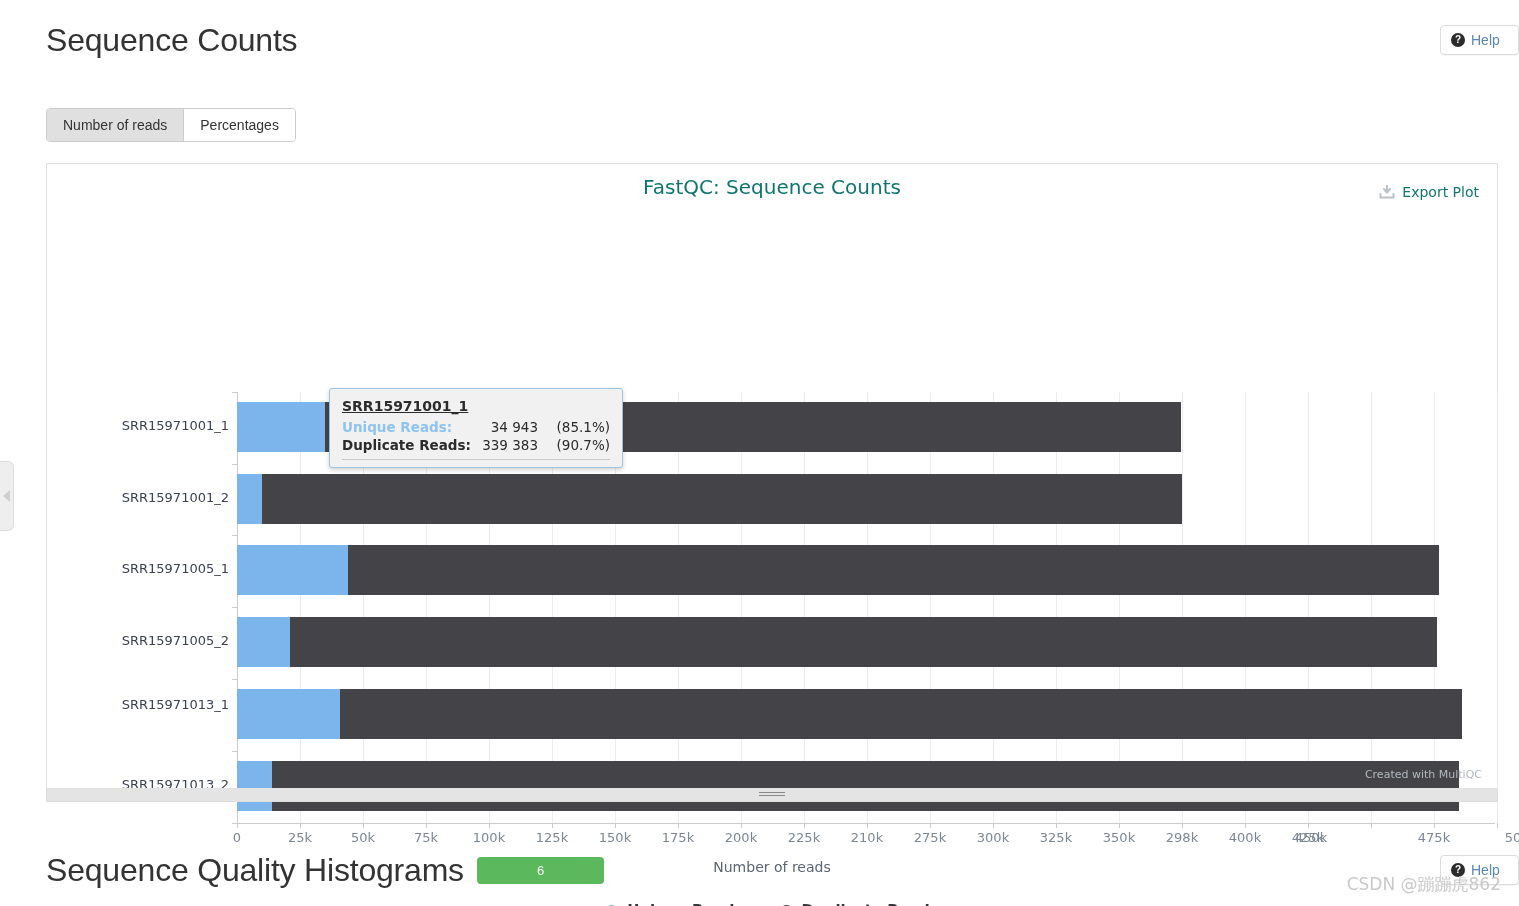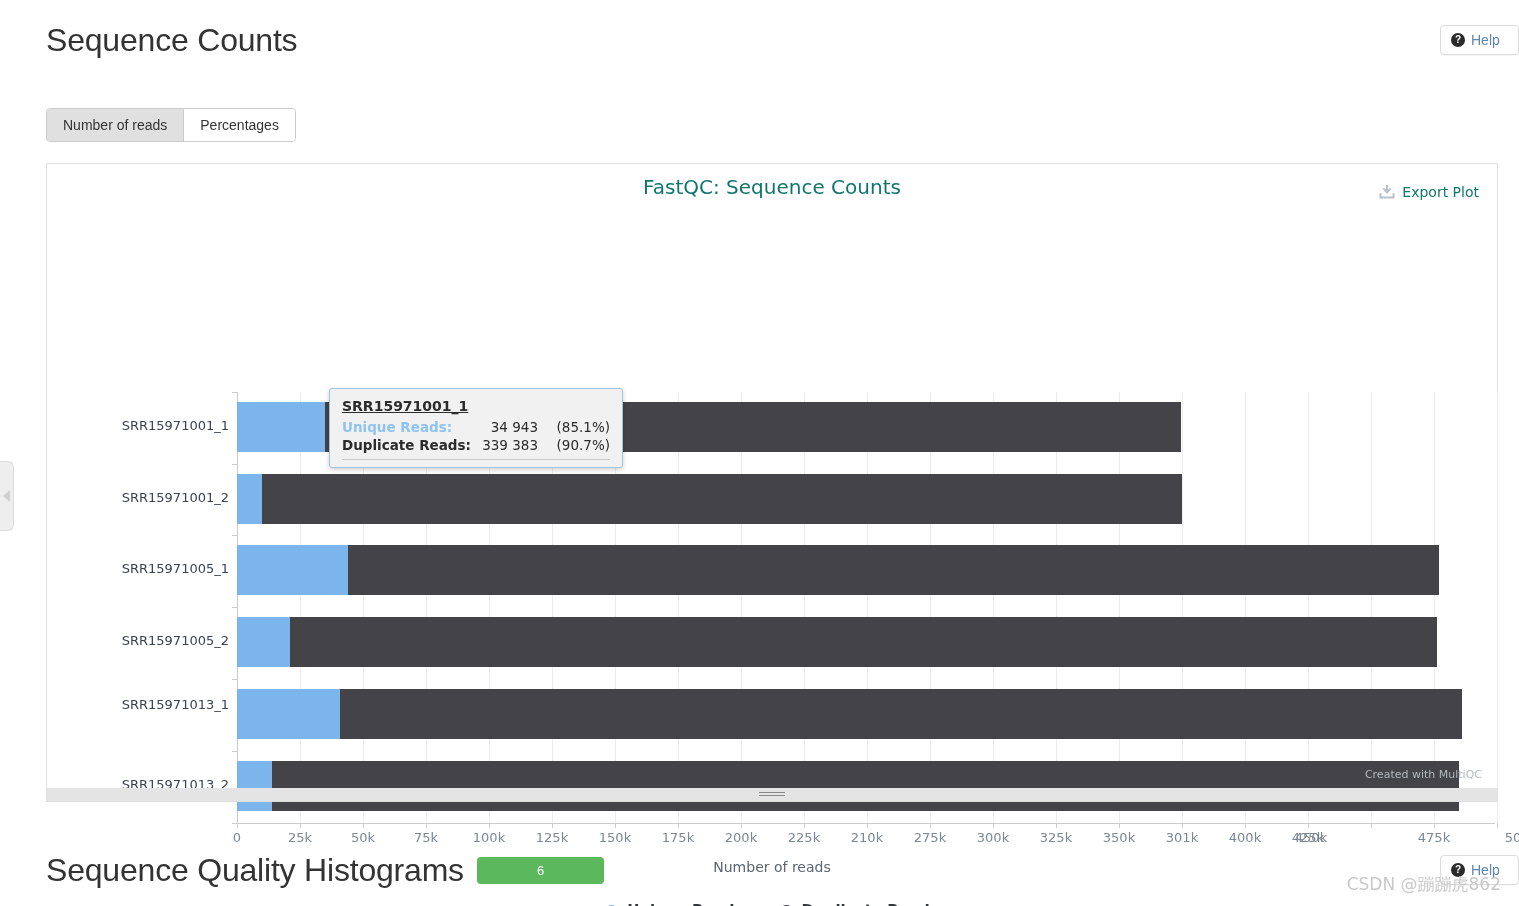--- a/index.html
+++ b/index.html
@@ -322,21 +322,21 @@
         <div class="xtick" style="left: 946px;"></div>
         <div class="xtick-label" style="left: 946px;">300k</div>
         <div class="gridline" style="left: 1009px;"></div>
         <div class="xtick" style="left: 1009px;"></div>
         <div class="xtick-label" style="left: 1009px;">325k</div>
         <div class="gridline" style="left: 1072px;"></div>
         <div class="xtick" style="left: 1072px;"></div>
         <div class="xtick-label" style="left: 1072px;">350k</div>
         <div class="gridline" style="left: 1135px;"></div>
         <div class="xtick" style="left: 1135px;"></div>
-        <div class="xtick-label" style="left: 1135px;">301k</div>
+        <div class="xtick-label" style="left: 1135px;">298k</div>
         <div class="gridline" style="left: 1198px;"></div>
         <div class="xtick" style="left: 1198px;"></div>
         <div class="xtick-label" style="left: 1198px;">400k</div>
         <div class="gridline" style="left: 1261px;"></div>
         <div class="xtick" style="left: 1261px;"></div>
         <div class="xtick-label" style="left: 1261px;">425k</div>
         <div class="gridline" style="left: 1324px;"></div>
         <div class="xtick" style="left: 1324px;"></div>
         <div class="xtick-label" style="left: 1264px;">450k</div>
         <div class="gridline" style="left: 1387px;"></div>

